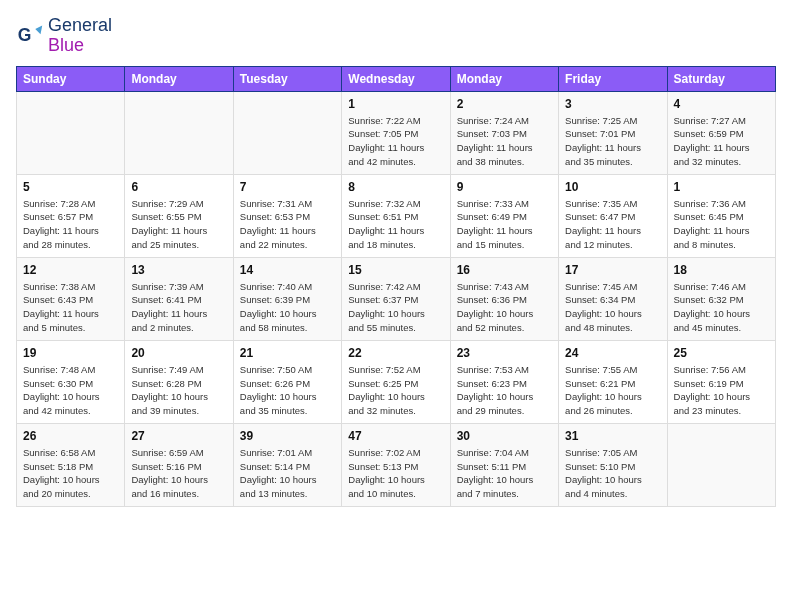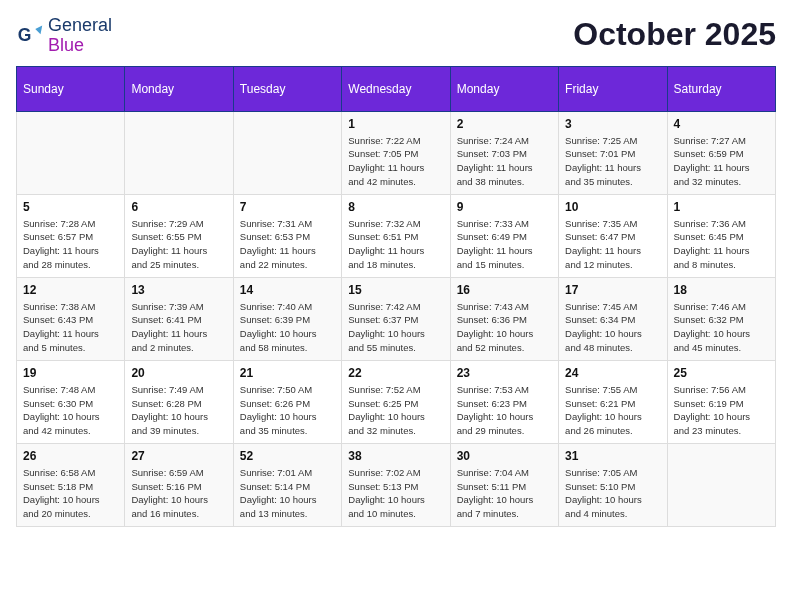--- a/index.html
+++ b/index.html
@@ -45,25 +45,25 @@
     .location {
       font-size: 14px;
       color: #333;
     }
     .calendar {
       width: 100%;
       border-collapse: collapse;
       border: 1px solid #ccc;
     }
     .calendar th {
-      background: #6d28d9;
+      background: #8b5cf6;
       color: #fff;
       font-size: 12px;
-      font-weight: normal;
-      padding: 15px 6px;
+      font-weight: bold;
+      padding: 5px 6px;
       text-align: left;
       border: 1px solid #1a3a8a;
     }
     .calendar td {
       width: 108px;
       min-height: 80px;
       vertical-align: top;
       padding: 5px 6px;
       border: 1px solid #ddd;
       font-size: 10px;
@@ -99,21 +99,20 @@
     <svg class="logo-icon" viewBox="0 0 32 32">
       <text x="2" y="22" font-size="20" font-weight="bold" fill="#1a3a6b">G</text>
       <polygon points="22,8 30,4 28,14" fill="#4a9fd4"></polygon>
     </svg>
     <div class="logo-text">
       <div>General</div>
       <div><span>Blue</span></div>
     </div>
   </div>
   <div class="title-block">
-    <div class="month-title">October 2025</div>
   </div>
 </div>
 
 <table class="calendar">
   <thead>
     <tr>
     <th>Sunday</th>
         <th>Monday</th>
         <th>Tuesday</th>
         <th>Wednesday</th>
@@ -237,25 +236,25 @@
       <tr>
         <td>
           <div class="day-num">26</div>
           <div class="day-info">Sunrise: 6:58 AM<br>Sunset: 5:18 PM<br>Daylight: 10 hours<br>and 20 minutes.</div>
         </td>
         <td>
           <div class="day-num">27</div>
           <div class="day-info">Sunrise: 6:59 AM<br>Sunset: 5:16 PM<br>Daylight: 10 hours<br>and 16 minutes.</div>
         </td>
         <td>
-          <div class="day-num">52</div>
+          <div class="day-num">39</div>
           <div class="day-info">Sunrise: 7:01 AM<br>Sunset: 5:14 PM<br>Daylight: 10 hours<br>and 13 minutes.</div>
         </td>
         <td>
-          <div class="day-num">38</div>
+          <div class="day-num">47</div>
           <div class="day-info">Sunrise: 7:02 AM<br>Sunset: 5:13 PM<br>Daylight: 10 hours<br>and 10 minutes.</div>
         </td>
         <td>
           <div class="day-num">30</div>
           <div class="day-info">Sunrise: 7:04 AM<br>Sunset: 5:11 PM<br>Daylight: 10 hours<br>and 7 minutes.</div>
         </td>
         <td>
           <div class="day-num">31</div>
           <div class="day-info">Sunrise: 7:05 AM<br>Sunset: 5:10 PM<br>Daylight: 10 hours<br>and 4 minutes.</div>
         </td>

